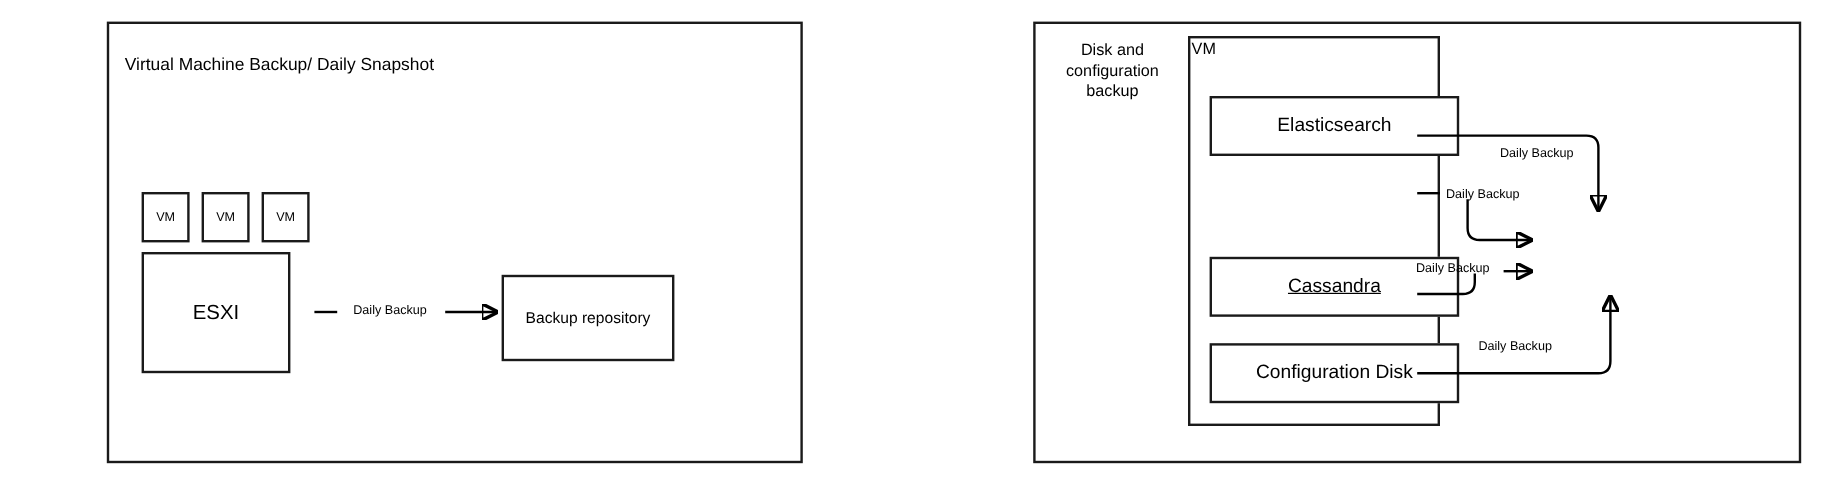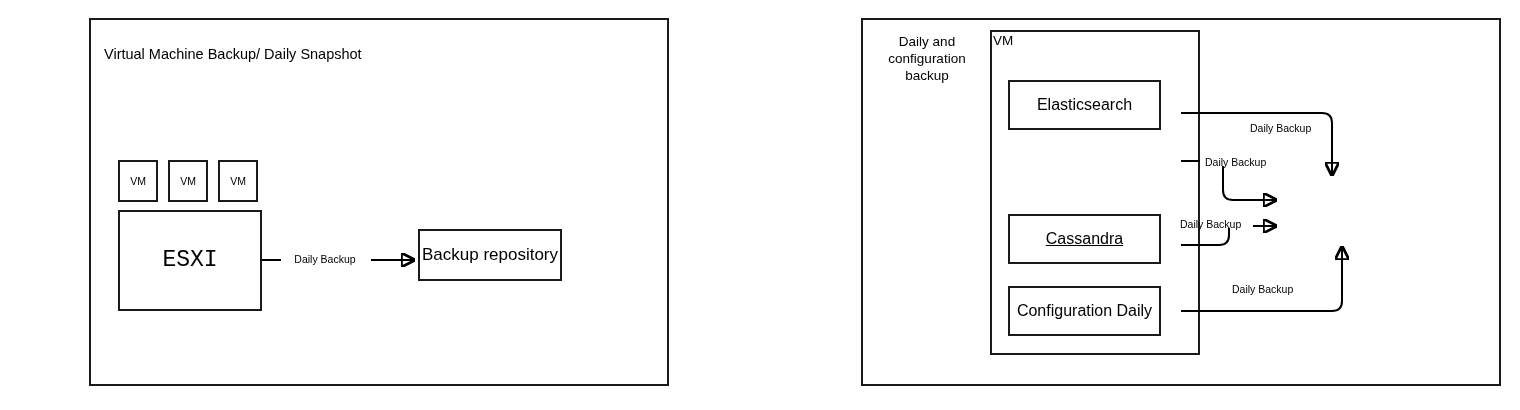--- a/index.html
+++ b/index.html
@@ -51,41 +51,41 @@
   #left-title {
     left: 92px; top: 45px; width: 420px;
     text-align: left;
     font-size: 14.5px;
     margin-left: 12px;
   }
   .vm-chip { width: 40px; height: 42px; font-size: 10.5px; }
   #vm-chip-1 { left: 118px; top: 160px; }
   #vm-chip-2 { left: 168px; top: 160px; }
   #vm-chip-3 { left: 218px; top: 160px; }
-  #esxi-node { left: 118px; top: 210px; width: 144px; height: 101px; font-size: 23px; font-family: Liberation Mono, monospace; }
-  #backup-repository-node { left: 418px; top: 229px; width: 144px; height: 52px; font-size: 17px; }
+  #esxi-node { left: 118px; top: 210px; width: 124px; height: 101px; font-size: 17px; }
+  #backup-repository-node { left: 418px; top: 229px; width: 144px; height: 72px; font-size: 13px; }
   #edge-label-esxi {
     left: 280px; top: 253px; width: 90px;
     font-size: 10.5px;
   }
 
   
   #right-side-label {
     left: 866px; top: 34px; width: 122px;
     font-size: 13.5px;
   }
   #vm-container {
     left: 990px; top: 30px; width: 210px; height: 325px;
   }
   #vm-container-label {
     left: 993px; top: 33px; width: 60px;
     text-align: left;
     font-size: 13.5px;
   }
-  .service-node { left: 1008px; width: 153px; font-size: 16px; }
+  .service-node { left: 1008px; width: 208px; font-size: 16px; }
   #elasticsearch-node       { top: 80px;  height: 50px; }
   #zookeeper-node           { top: 150px; height: 50px; }
   #cassandra-node           { top: 214px; height: 50px; text-decoration: underline; }
   #configuration-files-node { top: 286px; height: 50px; }
 
   #external-mounted-disk-node {
     left: 1280px; top: 180px; width: 168px; height: 62px; font-size: 17px;
   }
 
   .edge-label { position: absolute; font-size: 10.5px; white-space: nowrap; }
@@ -111,28 +111,28 @@
   <div class="node vm-chip" id="vm-chip-3">VM</div>
 
   <div class="node" id="esxi-node">ESXI</div>
 
   <div class="node" id="backup-repository-node">Backup repository</div>
 
   <div class="plain-label" id="edge-label-esxi">Daily Backup</div>
 
   <div class="panel" id="right-panel"></div>
 
-  <div class="plain-label" id="right-side-label">Daily and configuration backup</div>
+  <div class="plain-label" id="right-side-label">Disk and configuration backup</div>
 
   <div class="panel" id="vm-container"></div>
   <div class="plain-label" id="vm-container-label">VM</div>
 
   <div class="node service-node" id="elasticsearch-node">Elasticsearch</div>
   <div class="node service-node" id="cassandra-node">Cassandra</div>
-  <div class="node service-node" id="configuration-files-node">Configuration Daily</div>
+  <div class="node service-node" id="configuration-files-node">Configuration Disk</div>
 
 
   <div class="edge-label" id="edge-label-elasticsearch">Daily Backup</div>
   <div class="edge-label" id="edge-label-zookeeper">Daily Backup</div>
   <div class="edge-label" id="edge-label-cassandra">Daily Backup</div>
   <div class="edge-label" id="edge-label-configuration-files">Daily Backup</div>
 
   <svg class="wires">
     <defs>
       <marker id="arrow" viewBox="0 0 10 10" refX="9" refY="5" markerWidth="7" markerHeight="7" orient="auto-start-reverse">

